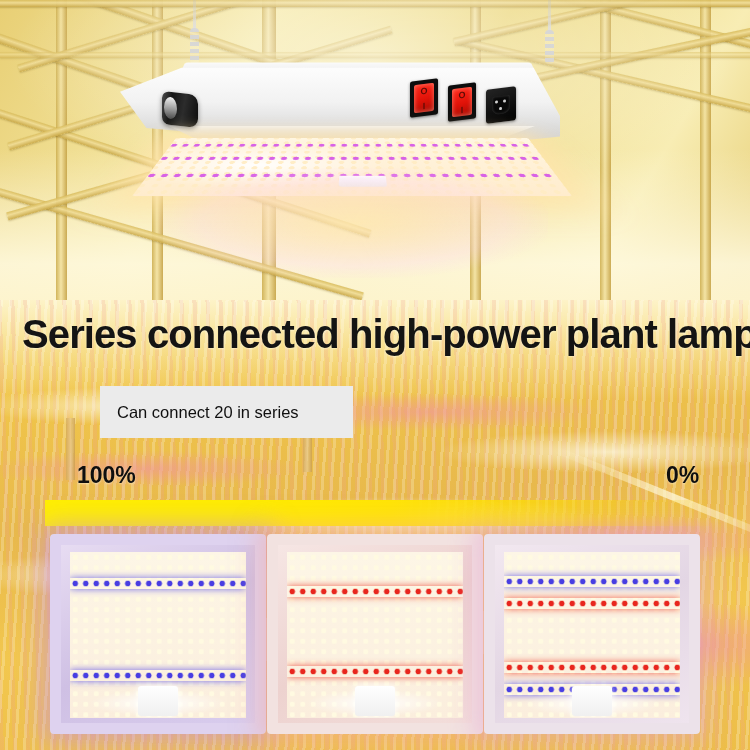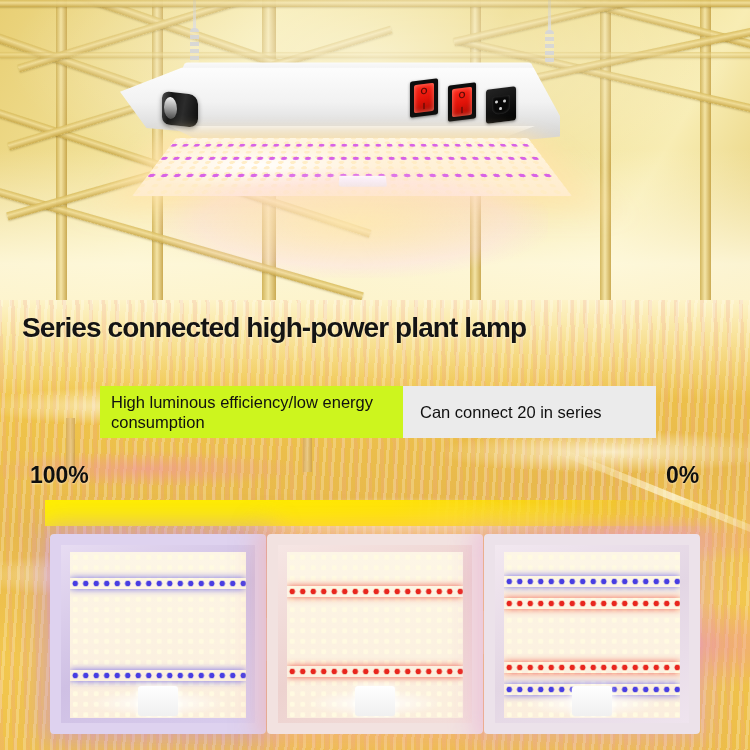--- a/index.html
+++ b/index.html
@@ -237,21 +237,21 @@
     background: linear-gradient(180deg, #ffffff, #ededed);
     border-radius: 2px;
   }
 
   
   .headline {
     position: absolute;
     left: 22px; top: 313px;
     width: 716px;
     color: #141414;
-    font-size: 28px;
+    font-size: 40px;
     font-weight: bold;
     letter-spacing: -0.9px;
     line-height: 1.05;
     white-space: nowrap;
     font-family: "Liberation Sans", sans-serif;
     text-shadow: 0 1px 2px rgba(255,255,230,0.55);
   }
 
   
   .badge-row {
@@ -286,21 +286,21 @@
   
   .pct {
     position: absolute;
     top: 462px;
     color: #0f0f0f;
     font-size: 23px;
     font-weight: bold;
     font-family: "Liberation Sans", sans-serif;
     text-shadow: 0 1px 2px rgba(255,248,210,0.6);
   }
-  .pct-left  { left: 30px; }
+  .pct-left  { left: 45px; padding-left: 32px; }
   .pct-right { left: 666px; }
 
   .grad-bar {
     position: absolute;
     left: 45px; top: 500px;
     width: 665px; height: 26px;
     background: linear-gradient(90deg,
       #ffef00 0%, #ffec00 34%, #ffe505 52%,
       rgba(255,223,0,0.72) 72%, rgba(255,214,0,0.34) 88%, rgba(255,210,0,0.06) 100%);
   }
@@ -474,23 +474,20 @@
       <div class="led-band" style="top:34px;"></div>
       <div class="led-band" style="top:62px;"></div>
       <div class="led-chip"></div>
     </div>
     <div class="led-glow"></div>
   </div>
 
   <div class="headline">Series connected high-power plant lamp</div>
 
   <div class="badge-row">
-    <div class="badge badge-green">
-      <span>High luminous efficiency/low energy consumption</span>
-    </div>
     <div class="badge badge-gray">
       <span>Can connect 20 in series</span>
     </div>
   </div>
 
   <div class="pct pct-left">100%</div>
   <div class="pct pct-right">0%</div>
   <div class="grad-bar"></div>
 
   <div class="panels">

